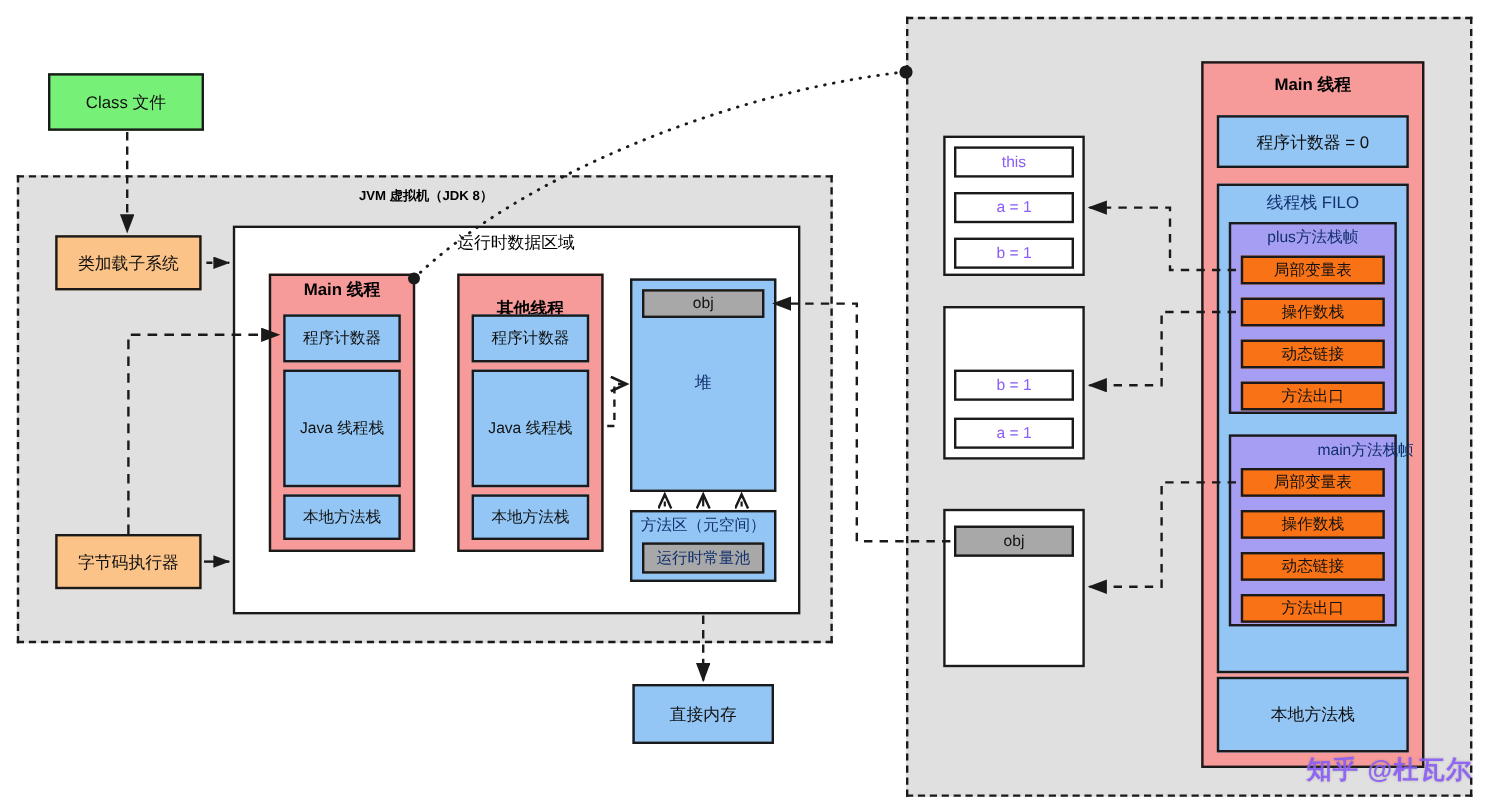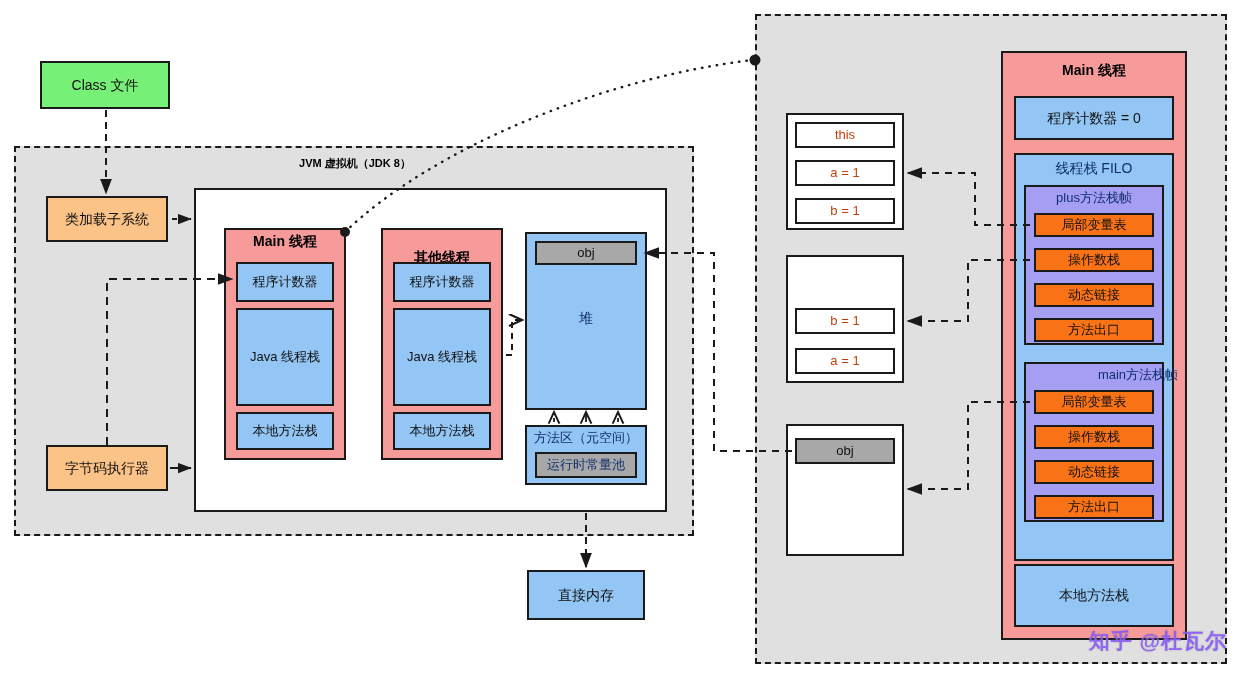--- a/index.html
+++ b/index.html
@@ -12,21 +12,21 @@
        border:2px solid #1a1a1a;line-height:1.15;}
   .lbl{position:absolute;box-sizing:border-box;display:flex;
        align-items:center;justify-content:center;text-align:center;}
 
   
   .green   {background:#77f077;color:#111;}
   .orange  {background:#fbc387;color:#111;}
   .blue    {background:#93c6f5;color:#111;text-align:right;}
   .pink    {background:#f79a9a;color:#111;}
   .grey    {background:#a8a8a8;color:#111;}
-  .white   {background:#ffffff;color:#c2410c;}
+  .white   {background:#ffffff;color:#8b5cf6;}
   .lav     {background:#a69ef2;color:#111;}
   .lgreen  {background:#f97316;color:#111;}
   .panel   {background:#e0e0e0;}
 
   .dashcontainer{border:2px dashed #1a1a1a;}
   .solidcontainer{border:2px solid #1a1a1a;background:#fff;}
 
   .t13{font-size:13px;}
   .t14{font-size:14px;}
   .t15{font-size:11px;}
@@ -42,20 +42,21 @@
 </head>
 <body>
 
 <div id="stage">
 
   <div class="box panel dashcontainer" style="left:14px;top:146px;width:680px;height:390px;display:block;"></div>
 
   <div class="lbl t15 bold" style="left:180px;top:151px;width:350px;height:24px;">JVM 虚拟机（JDK 8）</div>
 
   <div class="box solidcontainer" style="left:194px;top:188px;width:473px;height:324px;display:block;"></div>
+  <div class="lbl t14" style="left:280px;top:192px;width:300px;height:22px;">运行时数据区域</div>
 
   <div class="box green t14" style="left:40px;top:61px;width:130px;height:48px;">Class 文件</div>
 
   <div class="box orange t14" style="left:46px;top:196px;width:122px;height:46px;">类加载子系统</div>
 
   <div class="box orange t14" style="left:46px;top:445px;width:122px;height:46px;text-align:right;">字节码执行器</div>
 
   <div class="box pink" style="left:224px;top:228px;width:122px;height:232px;display:block;"></div>
   <div class="lbl t14 bold" style="left:224px;top:231px;width:122px;height:22px;">Main 线程</div>
   <div class="box blue t13" style="left:236px;top:262px;width:98px;height:40px;">程序计数器</div>

